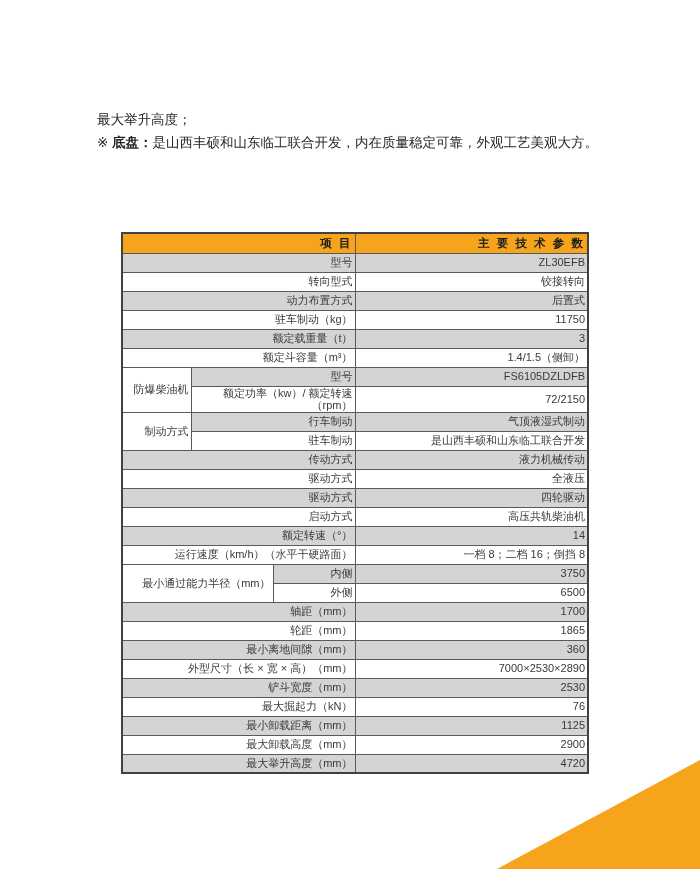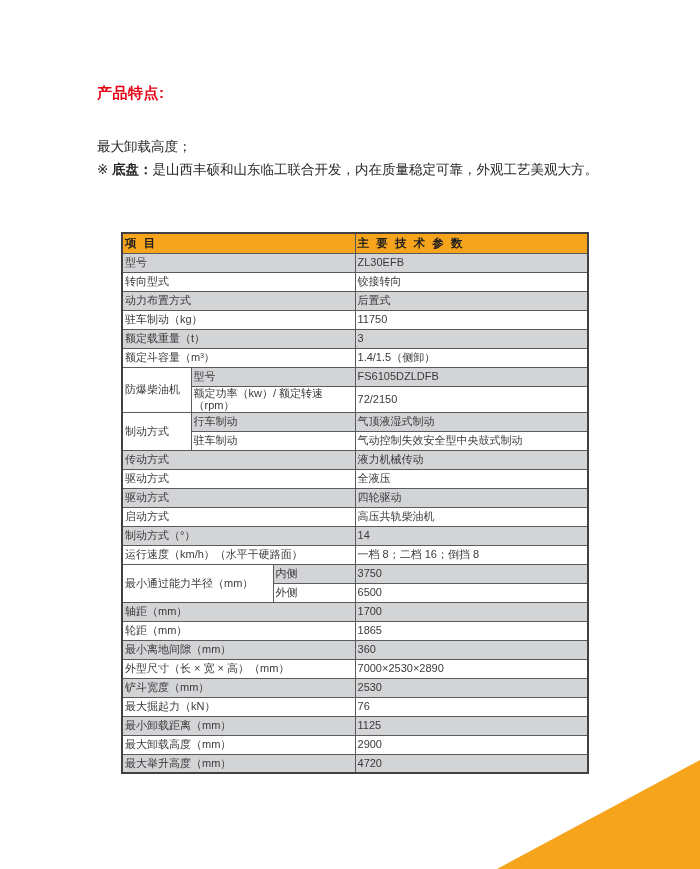--- a/index.html
+++ b/index.html
@@ -21,21 +21,21 @@
   .intro-note b { font-weight:bold; }
 
   
   .spec-table {
     position:absolute; left:121px; top:232px; width:466px;
     border-collapse:collapse; table-layout:fixed;
     border:2px solid #414042;
   }
   .spec-table td, .spec-table th {
     border:1px solid #595a5c;
-    font-size:11px; color:#39393b; text-align:left; vertical-align:middle;
+    font-size:11px; color:#39393b; text-align:right; vertical-align:middle;
     height:19px; padding:0 2px; line-height:1.15; overflow:hidden;
   }
   .spec-table thead th {
     background:#f6a41c; color:#1c1c1c; font-weight:bold;
     font-size:11.5px; letter-spacing:2px; height:20px;
   }
   .spec-table tbody tr:nth-child(odd) td { background:#d3d4d6; }
   .spec-table tbody tr:nth-child(even) td { background:#ffffff; }
   .spec-table tbody td.span-cell { background:#ffffff !important; }
 
@@ -45,22 +45,21 @@
     background:#f6a41c;
     clip-path:polygon(100% 0, 100% 100%, 0 100%);
   }
 </style>
 </head>
 <body>
 
 <div class="page">
 
   <div class="intro">
-    <div class="intro-heading">产品特点:</div>
-    <p class="intro-para"><br><span>最大卸载高度；</span></p>
+    <p class="intro-para"><br><span>最大举升高度；</span></p>
     <p class="intro-note"><span>※</span> <b>底盘：</b><span>是山西丰硕和山东临工联合开发，内在质量稳定可靠，外观工艺美观大方。</span></p>
   </div>
 
   <table class="spec-table">
     <colgroup>
       <col style="width:69px">
         <col style="width:82px">
         <col style="width:82px">
         <col style="width:233px">
     </colgroup>
@@ -106,41 +105,41 @@
         <td>72/2150</td>
       </tr>
 
       <tr>
         <td rowspan="2" class="span-cell">制动方式</td>
         <td colspan="2">行车制动</td>
         <td>气顶液湿式制动</td>
       </tr>
       <tr>
         <td colspan="2">驻车制动</td>
-        <td>气动控制失效安全型中央鼓式制动</td>
+        <td>是山西丰硕和山东临工联合开发</td>
       </tr>
 
       <tr>
         <td colspan="3">传动方式</td>
         <td>液力机械传动</td>
       </tr>
       <tr>
         <td colspan="3">驱动方式</td>
         <td>全液压</td>
       </tr>
       <tr>
         <td colspan="3">驱动方式</td>
         <td>四轮驱动</td>
       </tr>
       <tr>
         <td colspan="3">启动方式</td>
         <td>高压共轨柴油机</td>
       </tr>
       <tr>
-        <td colspan="3">制动方式（°）</td>
+        <td colspan="3">额定转速（°）</td>
         <td>14</td>
       </tr>
       <tr>
         <td colspan="3">运行速度（km/h）（水平干硬路面）</td>
         <td>一档 8；二档 16；倒挡 8</td>
       </tr>
 
       <tr>
         <td rowspan="2" colspan="2" class="span-cell">最小通过能力半径（mm）</td>
         <td>内侧</td>

